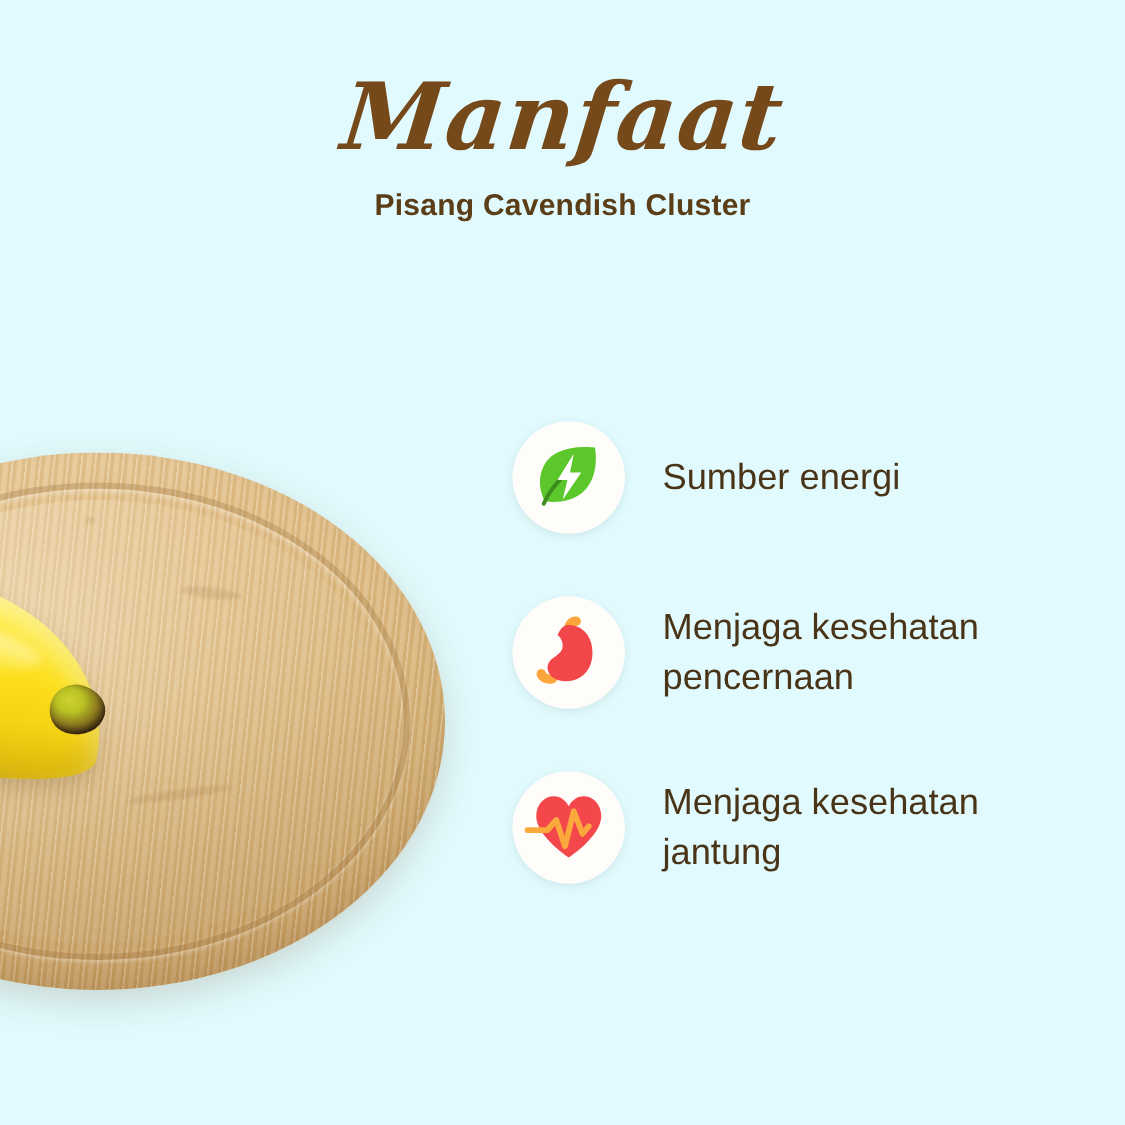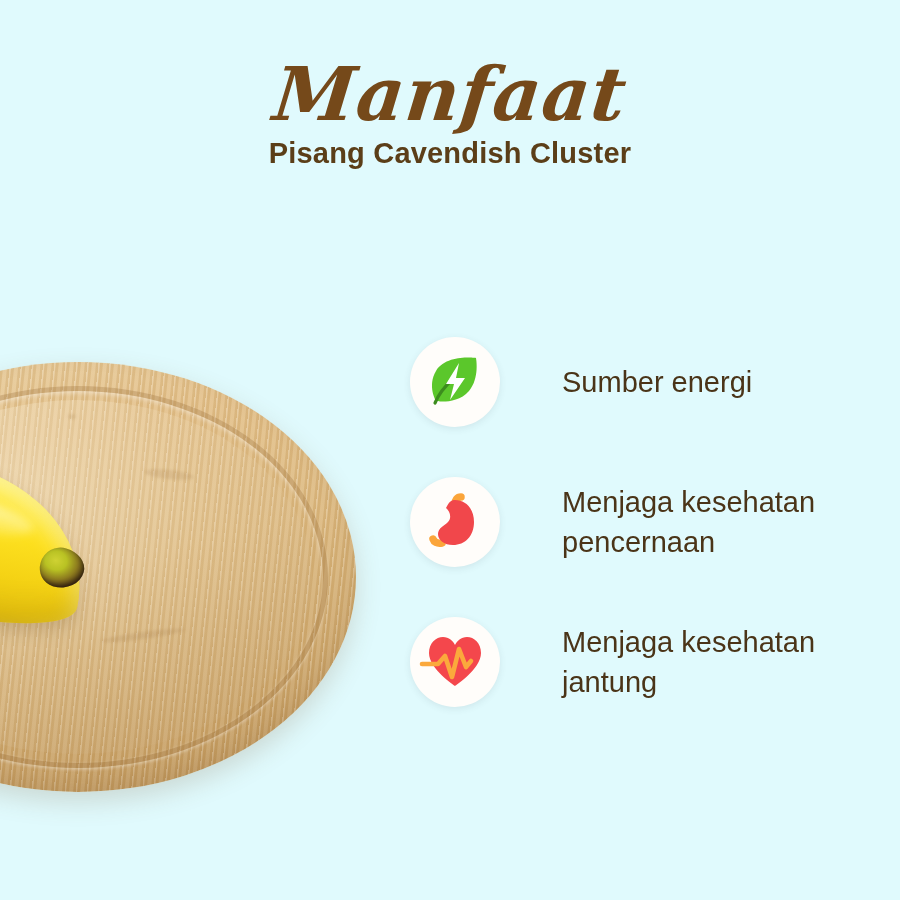--- a/index.html
+++ b/index.html
@@ -40,42 +40,42 @@
     font-weight: 700;
     font-size: 74px;
     line-height: 84px;
     color: #75491a;
     letter-spacing: 1px;
     transform: skewX(-6deg);
     display: inline-block;
   }
 
   .subtitle {
+    margin-top: 12px;
     font-family: "Liberation Sans", sans-serif;
     font-weight: 700;
-    font-size: 29px;
+    font-size: 24px;
     line-height: 34px;
     color: #5b3e18;
     letter-spacing: 0.2px;
   }
 
   
   .benefits {
     position: absolute;
     left: 410px;
     top: 336px;
     width: 470px;
   }
 
   .benefit-row {
     display: flex;
     align-items: center;
     height: 92px;
     margin-bottom: 48px;
-    gap: 32px;
   }
   .benefit-row:last-child { margin-bottom: 0; }
 
   .icon-badge {
     flex: 0 0 auto;
     width: 90px;
     height: 90px;
     border-radius: 50%;
     background: #fffdfa;
     box-shadow: 0 2px 7px rgba(60,70,80,0.10);

